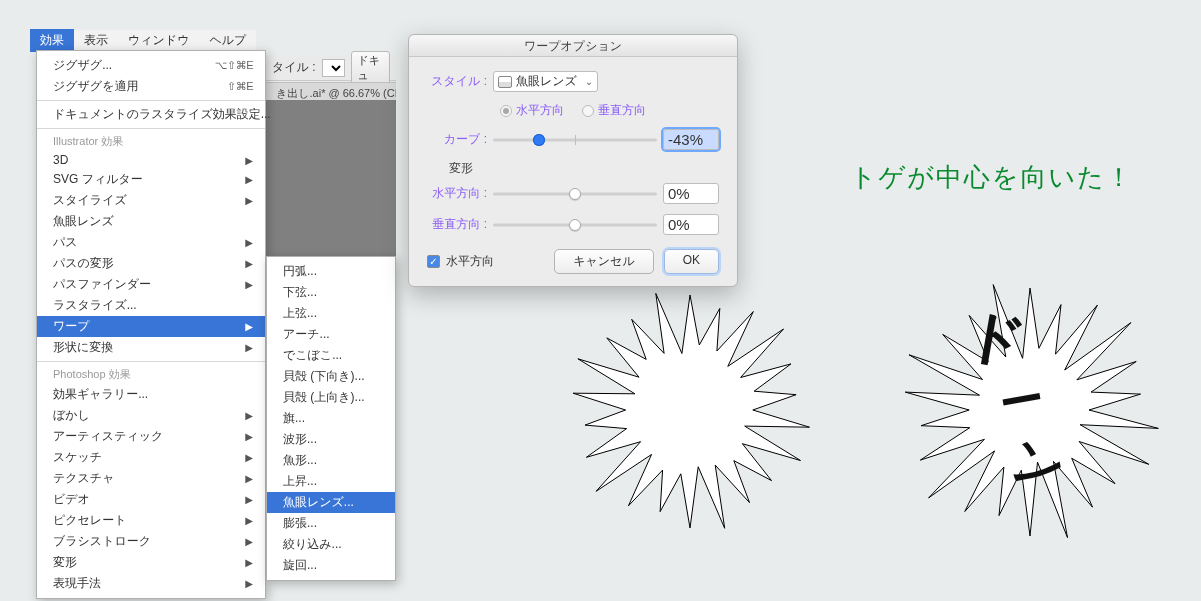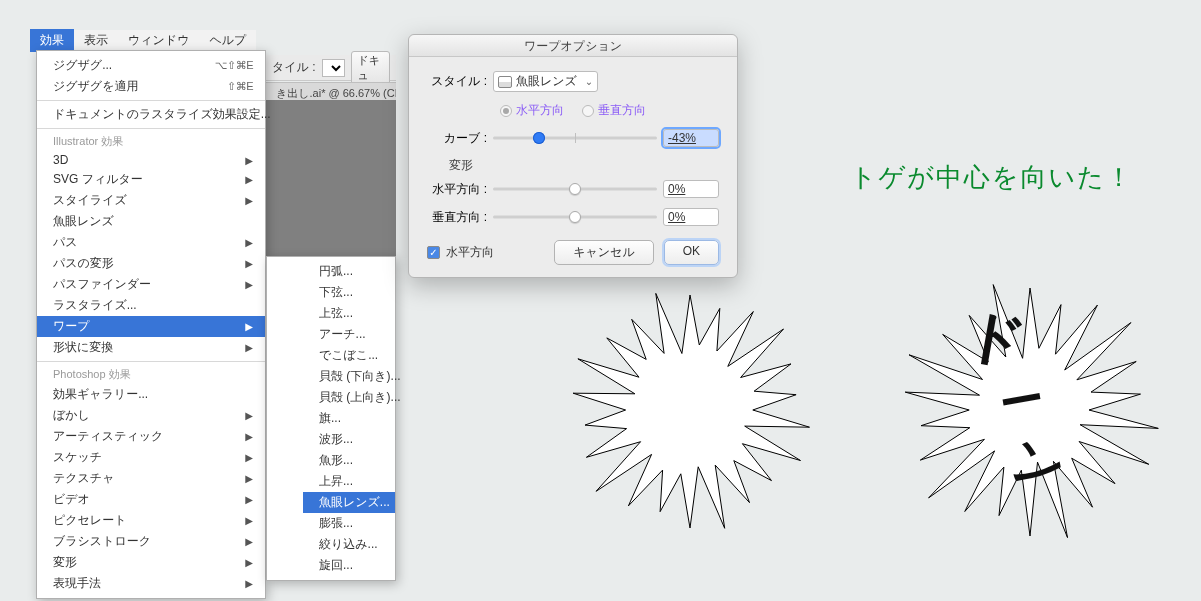--- a/index.html
+++ b/index.html
@@ -119,21 +119,20 @@
     width: 130px;
     background: #fff;
     border: 1px solid #b0b0b0;
     box-shadow: 2px 3px 10px rgba(0,0,0,.25);
     padding: 4px 0;
   }
   .submenu .row {
     padding: 2px 12px 2px 16px;
     cursor: default;
     white-space: nowrap;
-    margin-left: 36px;
   }
   .submenu .row.selected {
     background: #3875d7;
     color: #fff;
   }
 
   
   .dialog {
     position: absolute;
     left: 408px; top: 34px;
@@ -158,21 +157,21 @@
   }
   .dlg-row {
     display: flex;
     align-items: center;
     margin-bottom: 10px;
     gap: 6px;
   }
   .dlg-row .label {
     width: 60px;
     text-align: right;
-    color: #000000;
+    color: #8b5cf6;
     font-size: 12px;
   }
   .styleselect {
     display: flex; align-items: center;
     border: 1px solid #bcbcbc;
     background: #fff;
     border-radius: 3px;
     padding: 1px 4px;
     gap: 4px;
   }
@@ -215,23 +214,22 @@
     box-shadow: 0 0 0 1px #1e5fd0 inset;
   }
   .slider.gray .thumb { background:#fff; border:1px solid #aaa; box-shadow:0 1px 1px rgba(0,0,0,.15); }
 
   .valuebox {
     width: 56px;
     border: 1px solid #bcbcbc;
     background: #fff;
     border-radius: 3px;
     padding: 1px 4px;
-    font-size: 12px;
+    font-size: 15px;
     text-align: left;
-    text-decoration: underline;
   }
   .valuebox.hl {
     outline: 2px solid #6ea8ff;
     background: #c9dcff;
   }
 
   .section-label {
     color:#444; font-size:12px; margin: 4px 0 6px 22px;
   }
 

